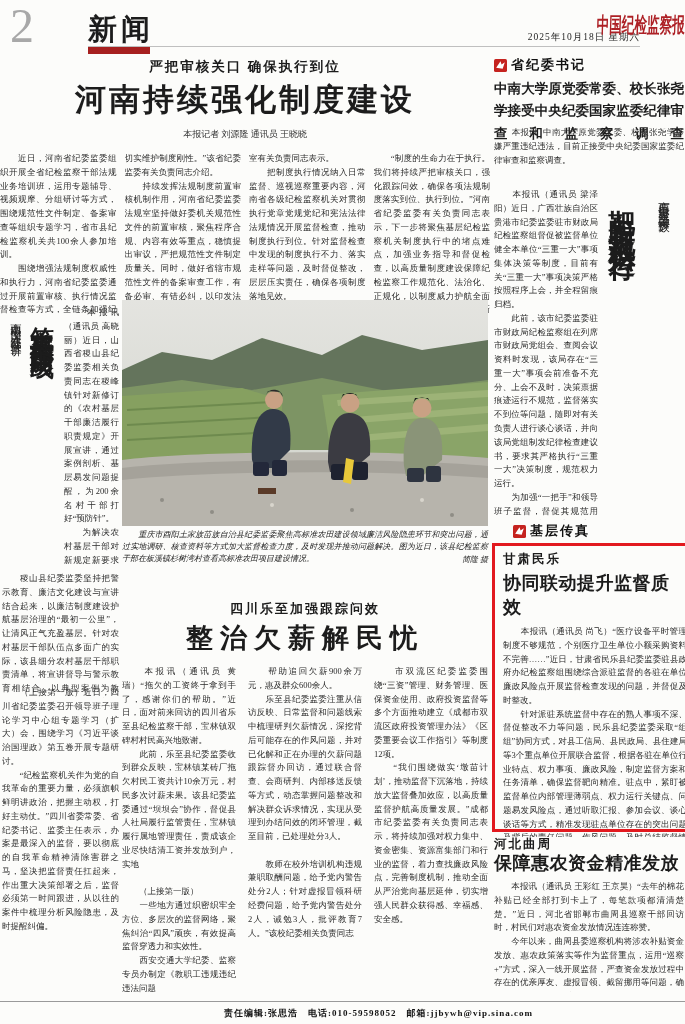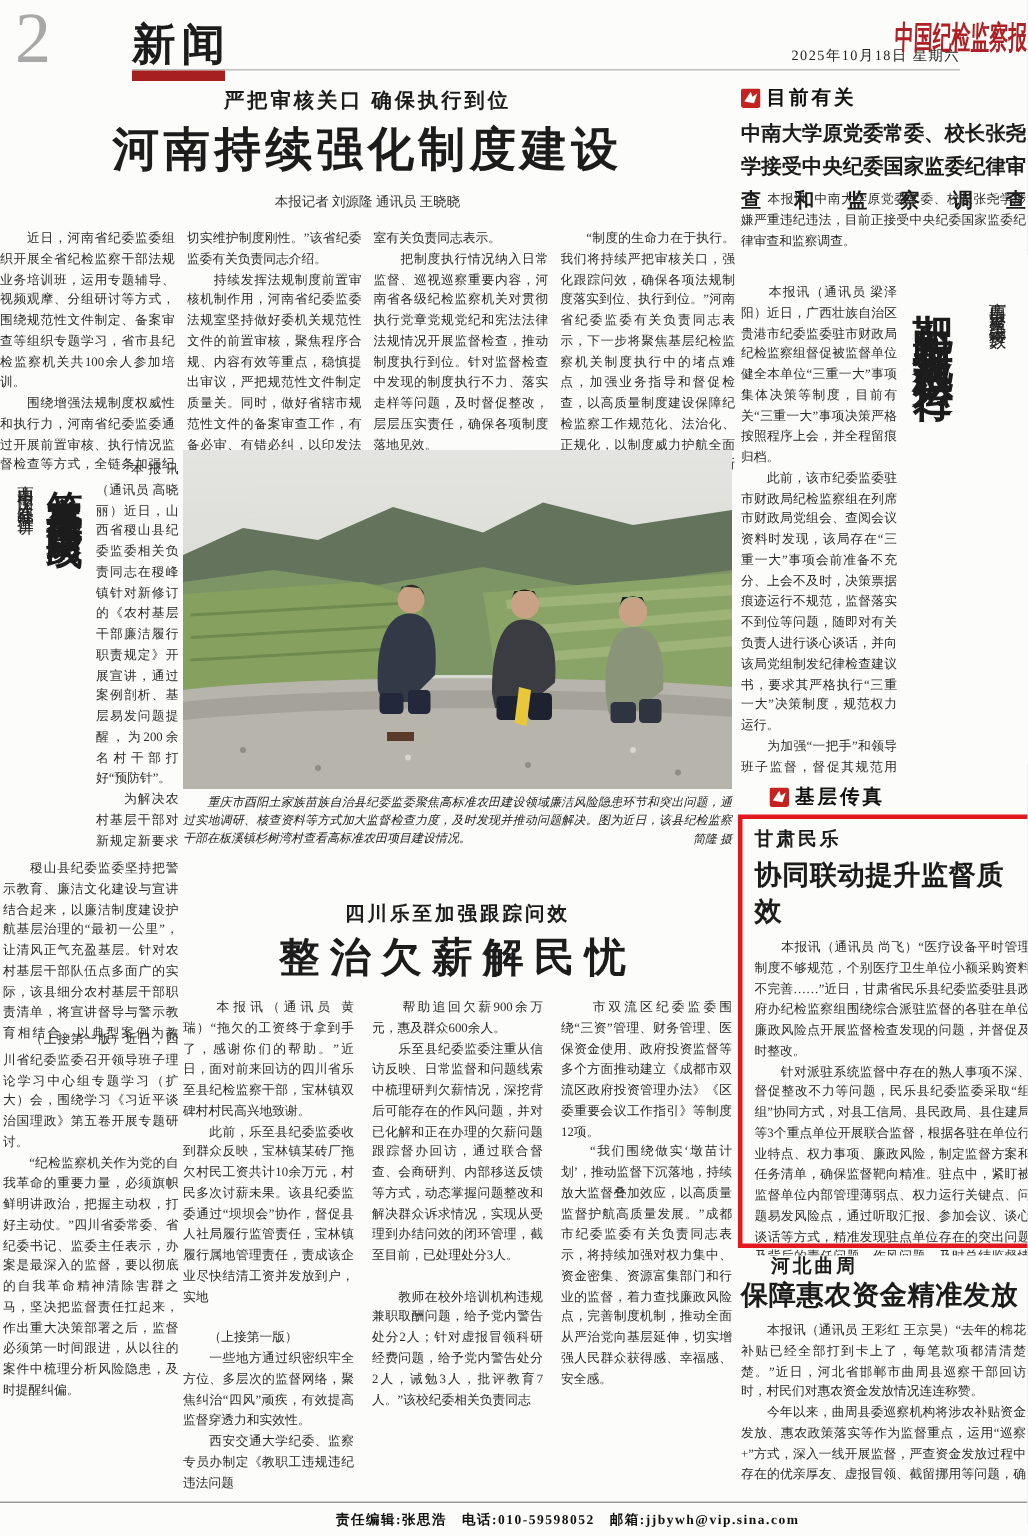--- a/index.html
+++ b/index.html
@@ -51,21 +51,21 @@
   .d-title{left:494px;top:78px;width:190px;font-size:13.5px;font-weight:bold;line-height:1.65;
            text-align:justify;text-align-last:justify;}
   .d-body{left:494px;top:126px;width:190px;height:58px;}
   .e-body{left:494px;top:188px;width:104px;height:332px;}
   .e-title{left:604px;top:188px;height:332px;font-size:27px;font-weight:bold;letter-spacing:5px;}
   .e-side{left:656px;top:192px;height:300px;font-size:11.5px;letter-spacing:2px;color:#222;}
   .redbox{left:492px;top:543px;width:184px;height:272px;border:3px solid #e2191f;background:#fcfcfa;padding:5px 8px 6px;}
   .f-kicker{font-size:12.5px;font-weight:bold;letter-spacing:2px;}
   .f-title{font-size:18px;font-weight:bold;letter-spacing:.5px;margin-top:3px;}
   .f-body{height:212px;margin-top:6px;}
-  .g-kicker{left:514px;top:836px;font-size:12.5px;font-weight:bold;letter-spacing:2px;}
+  .g-kicker{left:494px;top:836px;font-size:12.5px;font-weight:bold;letter-spacing:2px;}
   .g-title{left:494px;top:851px;width:192px;font-size:18px;font-weight:bold;letter-spacing:.5px;}
   .g-body{left:494px;top:880px;width:190px;height:112px;}
   
   .footer-rule{left:0;top:1001px;width:685px;height:1px;background:#9a9a9a;}
   .footer-text{left:0;top:1007px;width:685px;text-align:center;font-size:9px;font-weight:bold;letter-spacing:1px;color:#111;padding-left:36px;}
 </style>
 </head>
 <body>
 
 <div id="page">
@@ -172,21 +172,21 @@
     </div>
   </div>
 
   <div class="abs badge badge1">
     <span class="icon">
       <svg width="13" height="13" viewBox="0 0 12 12">
           <rect width="12" height="12" rx="1.5" fill="#c5231f"></rect>
           <path d="M2 8 L6 2 L7 5 L10 3 L8 9 Z" fill="#fff"></path>
         </svg>
     </span>
-    <span>目前有关</span>
+    <span>省纪委书记</span>
   </div>
 
   <div class="abs d-title">中南大学原党委常委、校长张尧学接受中央纪委国家监委纪律审查和监察调查</div>
   <div class="abs col d-body">　　本报讯  中南大学原党委常委、校长张尧学涉嫌严重违纪违法，目前正接受中央纪委国家监委纪律审查和监察调查。</div>
 
   <div class="abs col e-body">　　本报讯（通讯员 梁泽阳）近日，广西壮族自治区贵港市纪委监委驻市财政局纪检监察组督促被监督单位健全本单位“三重一大”事项集体决策等制度，目前有关“三重一大”事项决策严格按照程序上会，并全程留痕归档。
 　　此前，该市纪委监委驻市财政局纪检监察组在列席市财政局党组会、查阅会议资料时发现，该局存在“三重一大”事项会前准备不充分、上会不及时，决策票据痕迹运行不规范，监督落实不到位等问题，随即对有关负责人进行谈心谈话，并向该局党组制发纪律检查建议书，要求其严格执行“三重一大”决策制度，规范权力运行。
 　　为加强“一把手”和领导班子监督，督促其规范用权，贵港市纪委监委聚焦“三重一大”决策制度执行中的薄弱环节，打出监督“组合拳”，着力形成事前介入、事中跟踪、事后问效的全链条监督格局，为科学决策、民主决策、依法决策提供了坚强保障。
 　　“过去有些单位对‘三重一大’范围界定模糊，存在上会研究决策不规范、程</div>
   <div class="abs vert e-title">靶向发力规范权力运行</div>

